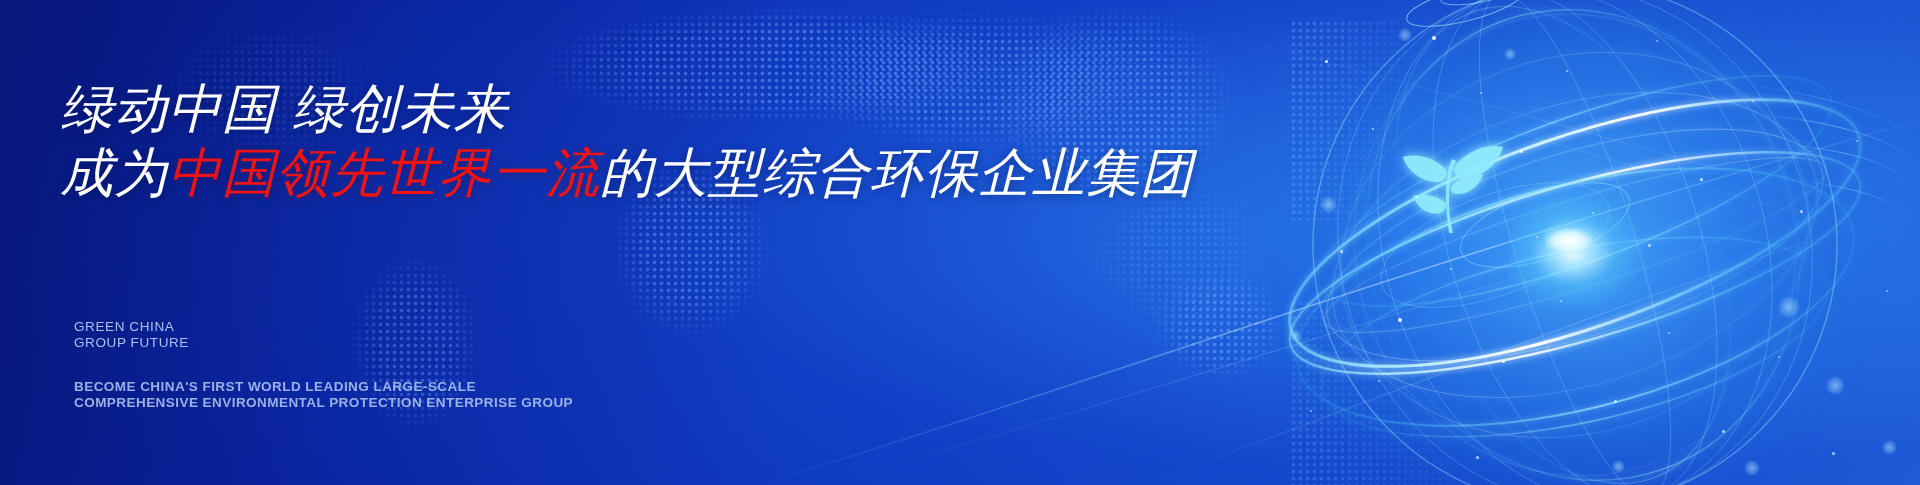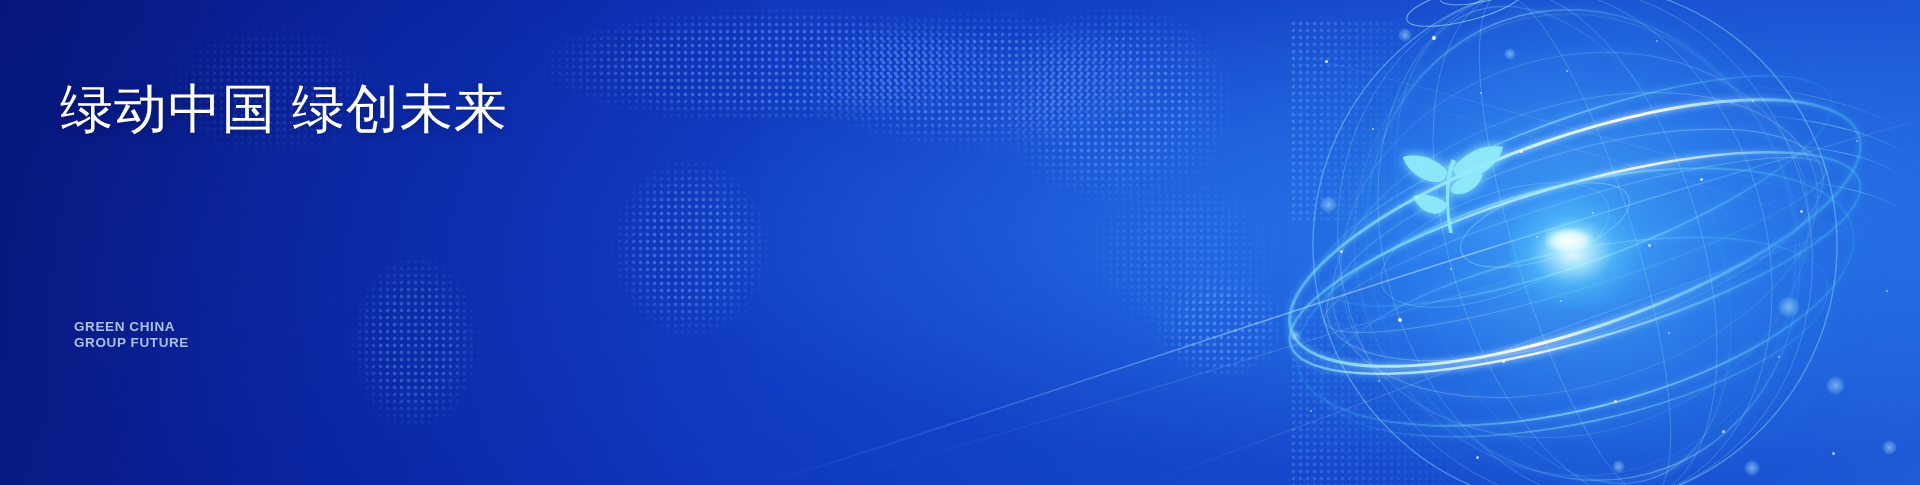--- a/index.html
+++ b/index.html
@@ -106,36 +106,36 @@
   .st{ position:absolute; border-radius:50%; background:#ffffff; }
   .bok{ position:absolute; border-radius:50%;
         background:radial-gradient(circle, rgba(190,235,255,0.55) 0%, rgba(150,215,255,0.22) 55%, rgba(130,200,255,0) 72%); }
 
   
   .streak{ position:absolute; transform-origin:0 50%; pointer-events:none; }
 
   
   .copy{ position:absolute; left:0; top:0; width:1100px; height:485px; }
 
-  .headline{ position:absolute; left:60px; top:78px; }
+  .headline{ position:absolute; left:60px; top:78px;font-style:italic; }
   .hl-line{
     font-size:53px;
     line-height:62px;
     color:#ffffff;
     font-weight:400;
     letter-spacing:1px;
     white-space:nowrap;
     text-shadow:0 2px 10px rgba(0,10,60,0.45);
   }
   .hl-line .hl-red{ color:#ef1313; text-shadow:0 2px 10px rgba(80,0,0,0.35); }
   .hl-line.two{ margin-top:2px; }
 
   .sub-en{
     position:absolute; left:74px; top:319px;
-    font-size:13.5px; font-weight:bold; letter-spacing:0.6px;
+    font-size:13.5px; font-weight:normal; letter-spacing:0.6px;
     line-height:16px; color:#b9cdf2; opacity:.92;
   }
   .tagline-en{
     position:absolute; left:74px; top:379px;
     font-size:13.5px; font-weight:bold; letter-spacing:0.45px;
     line-height:16px; color:#aec4ef; opacity:.88;
   }
 </style>
 </head>
 <body>
@@ -331,22 +331,29 @@
     <span class="bok" style="left:1612px;top:460px;width:13px;height:13px;"></span>
     <span class="bok" style="left:1504px;top:48px;width:12px;height:12px;"></span>
     <span class="bok" style="left:1882px;top:440px;width:15px;height:15px;"></span>
     <span class="bok" style="left:1290px;top:330px;width:11px;height:11px;"></span>
   </div>
 
   <div class="copy">
 
     <div class="headline">
       <div class="hl-line one">绿动中国  绿创未来</div>
+      <div class="hl-line two">
+        <span>成为</span><span class="hl-red">中国领先世界一流</span><span>的大型综合环保企业集团</span>
+      </div>
     </div>
 
     <div class="sub-en">
       <div>GREEN CHINA</div>
       <div>GROUP FUTURE</div>
     </div>
 
+    <div class="tagline-en">
+      <div>BECOME CHINA'S FIRST WORLD LEADING LARGE-SCALE</div>
+      <div>COMPREHENSIVE ENVIRONMENTAL PROTECTION ENTERPRISE GROUP</div>
+    </div>
 
   </div>
 </div>
 
 </body></html>

